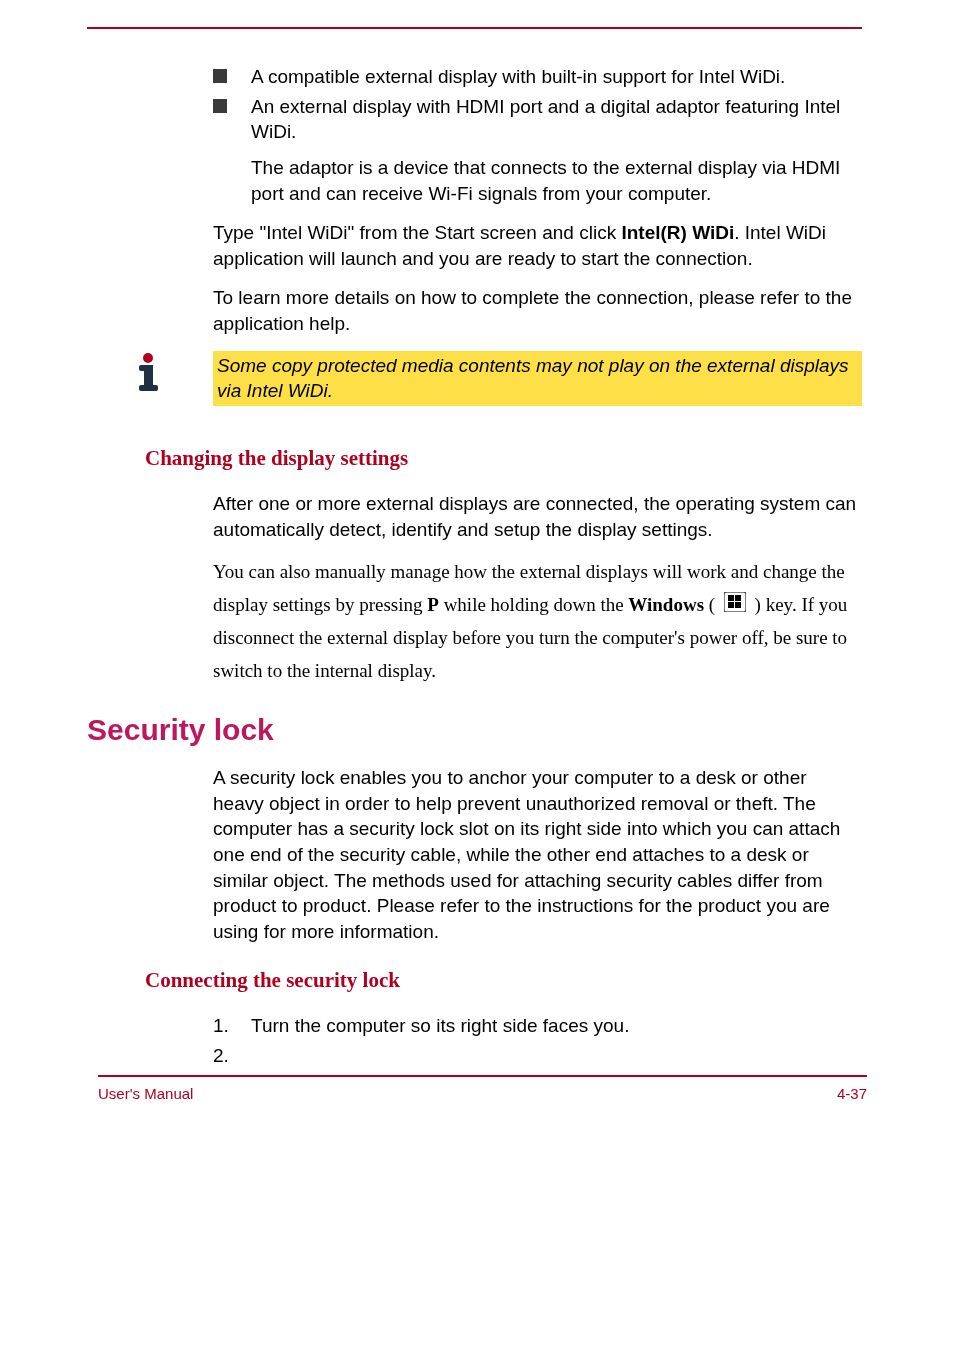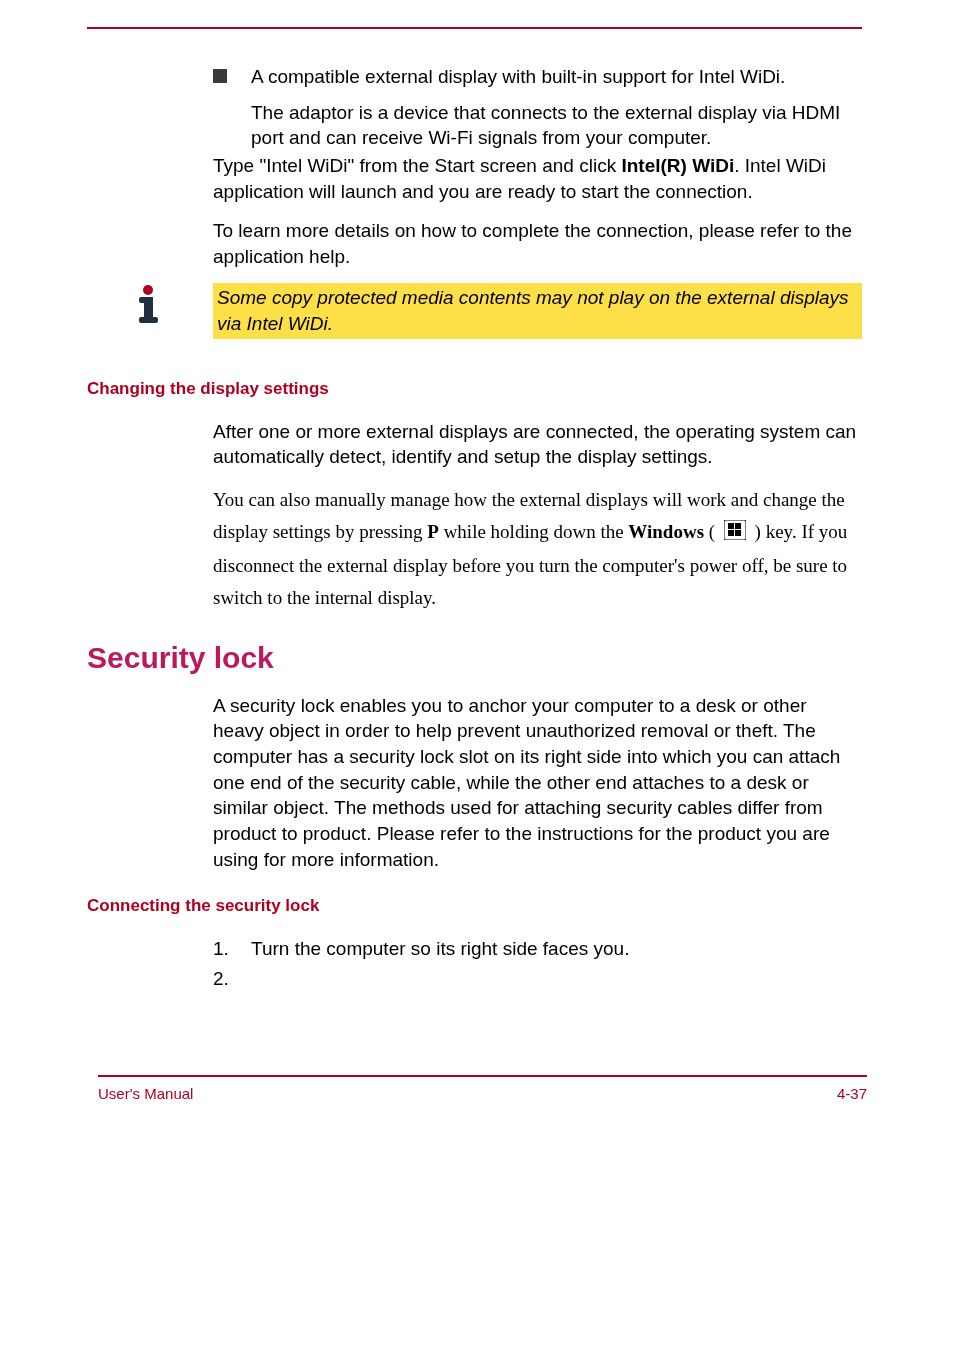--- a/index.html
+++ b/index.html
@@ -42,21 +42,21 @@
       margin-top: 5px;
       margin-right: 24px;
     }
     .bullet-text {
       line-height: 1.35;
     }
     .sub-para {
       margin-left: 164px;
       line-height: 1.35;
       margin-top: 10px;
-      margin-bottom: 2px;
+      margin-bottom: 14px;
     }
     .body-para {
       margin-left: 126px;
       line-height: 1.35;
       margin-bottom: 14px;
     }
     .note-row {
       display: flex;
       align-items: flex-start;
       margin-top: 6px;
@@ -72,23 +72,24 @@
     .note-text {
       font-style: italic;
       line-height: 1.35;
       background: #fde047;
       padding: 2px 4px;
       flex: 1;
     }
     .h2 {
       color: #b00020;
       font-weight: bold;
-      font-size: 17px;
+      font-size: 21px;
+      margin-left: 58px;
       margin-bottom: 20px;
-      font-family: Liberation Sans, sans-serif;
+      font-family: Liberation Serif, serif;
     }
     .h1 {
       color: #be185d;
       font-weight: bold;
       font-size: 30px;
       margin-left: 0;
       margin-bottom: 18px;
       margin-top: 26px;
     }
     .win-inline {
@@ -133,20 +134,24 @@
 </head>
 <body>
 
 <div class="page">
   <div class="top-rule"></div>
 
   <div class="bullet-list">
     <div class="bullet-row">
       <div class="bullet-square"></div>
       <div class="bullet-text">A compatible external display with built-in support for Intel WiDi.</div>
+    </div>
+    <div class="bullet-row">
+      <div class="bullet-square"></div>
+      <div class="bullet-text">An external display with HDMI port and a digital adaptor featuring Intel WiDi.</div>
     </div>
   </div>
 
   <div class="sub-para">The adaptor is a device that connects to the external display via HDMI port and can receive Wi-Fi signals from your computer.</div>
 
   <div class="body-para">
     <span>Type "Intel WiDi" from the Start screen and click </span><span class="bold">Intel(R) WiDi</span><span>. Intel WiDi application will launch and you are ready to start the connection.</span>
   </div>
 
   <div class="body-para">To learn more details on how to complete the connection, please refer to the application help.</div>

